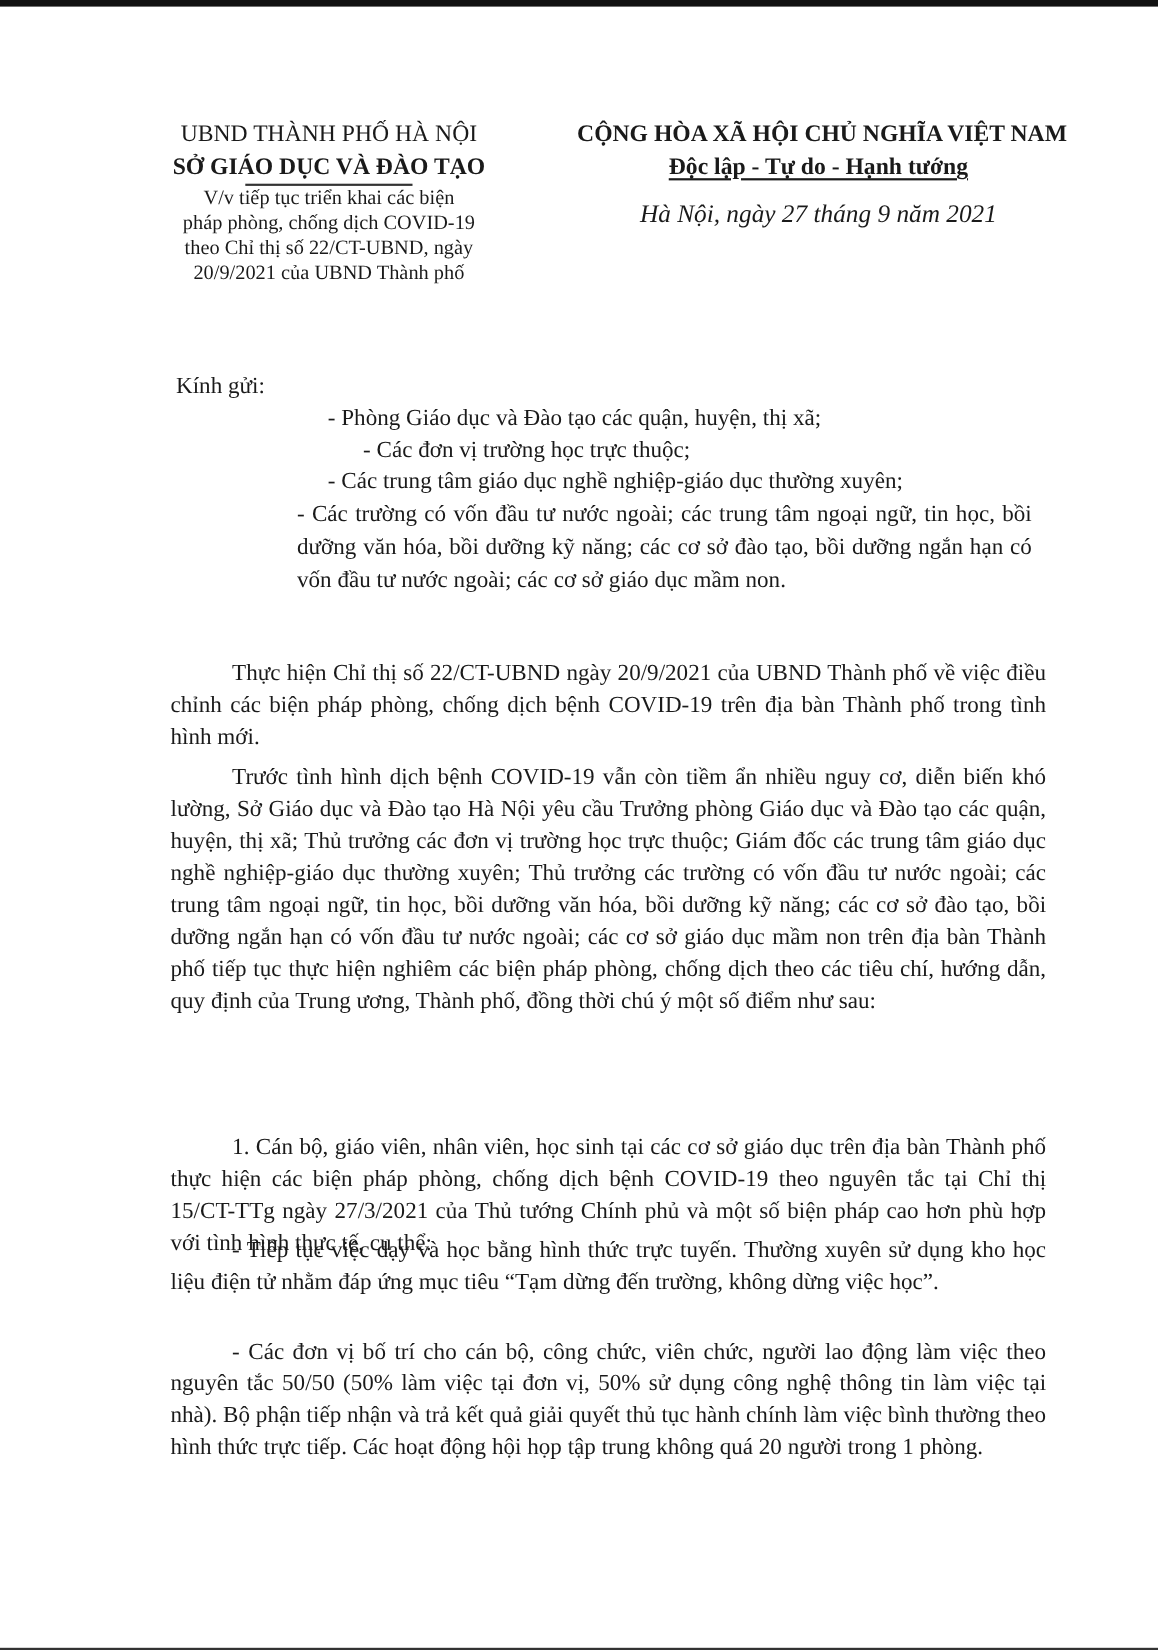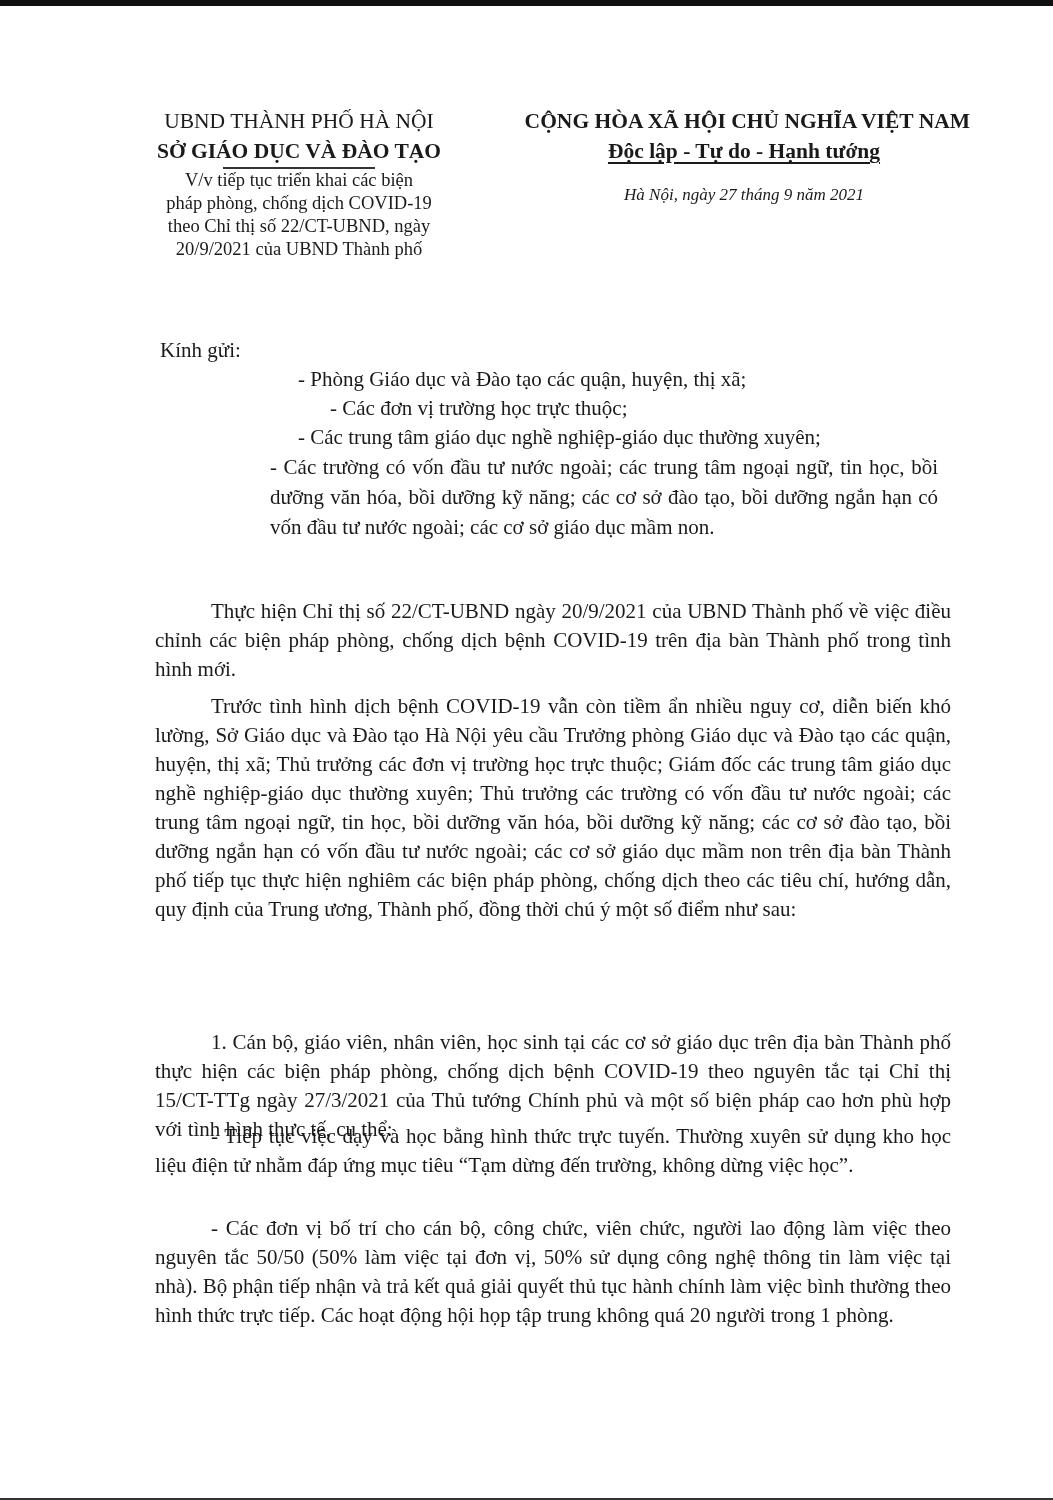--- a/index.html
+++ b/index.html
@@ -13,21 +13,21 @@
   .abs { position: absolute; white-space: nowrap; }
   .hdr-left { left: 140px; top: 106px; width: 318px; text-align: center; }
   .hdr-left .l1 { font-size: 21.5px; line-height: 30px; }
   .hdr-left .l2 { font-size: 21.5px; font-weight: bold; line-height: 30px; }
   .hdr-left .rule { width: 152px; height: 1.5px; background: #333; margin: 1px auto 0; }
   .hdr-left .num { font-size: 20px; line-height: 28px; margin-top: 12px; }
   .hdr-left .sub { font-size: 18.5px; line-height: 23px; }
   .hdr-right { left: 518px; top: 106px; width: 452px; text-align: center; }
   .hdr-right .l1 { font-size: 21.5px; font-weight: bold; line-height: 30px; text-align: right; }
   .hdr-right .l2 { font-size: 21.5px; font-weight: bold; line-height: 30px; text-decoration: underline; text-underline-offset: 4px; text-decoration-thickness: 1.5px; }
-  .hdr-right .date { font-size: 17px; font-style: italic; line-height: 30px; margin-top: 14px; }
+  .hdr-right .date { font-size: 23px; font-style: italic; line-height: 30px; margin-top: 14px; }
   .body-text { font-size: 21px; line-height: 29px; }
   .kinh { left: 160px; top: 336px; }
   .recip { left: 298px; width: 688px; white-space: normal; text-align: left; }
   .para { left: 155px; width: 796px; white-space: normal; text-align: justify; }
   .para .ind { display: inline-block; width: 56px; }
 </style>
 </head>
 <body>
 
 <div class="topbar"></div>

